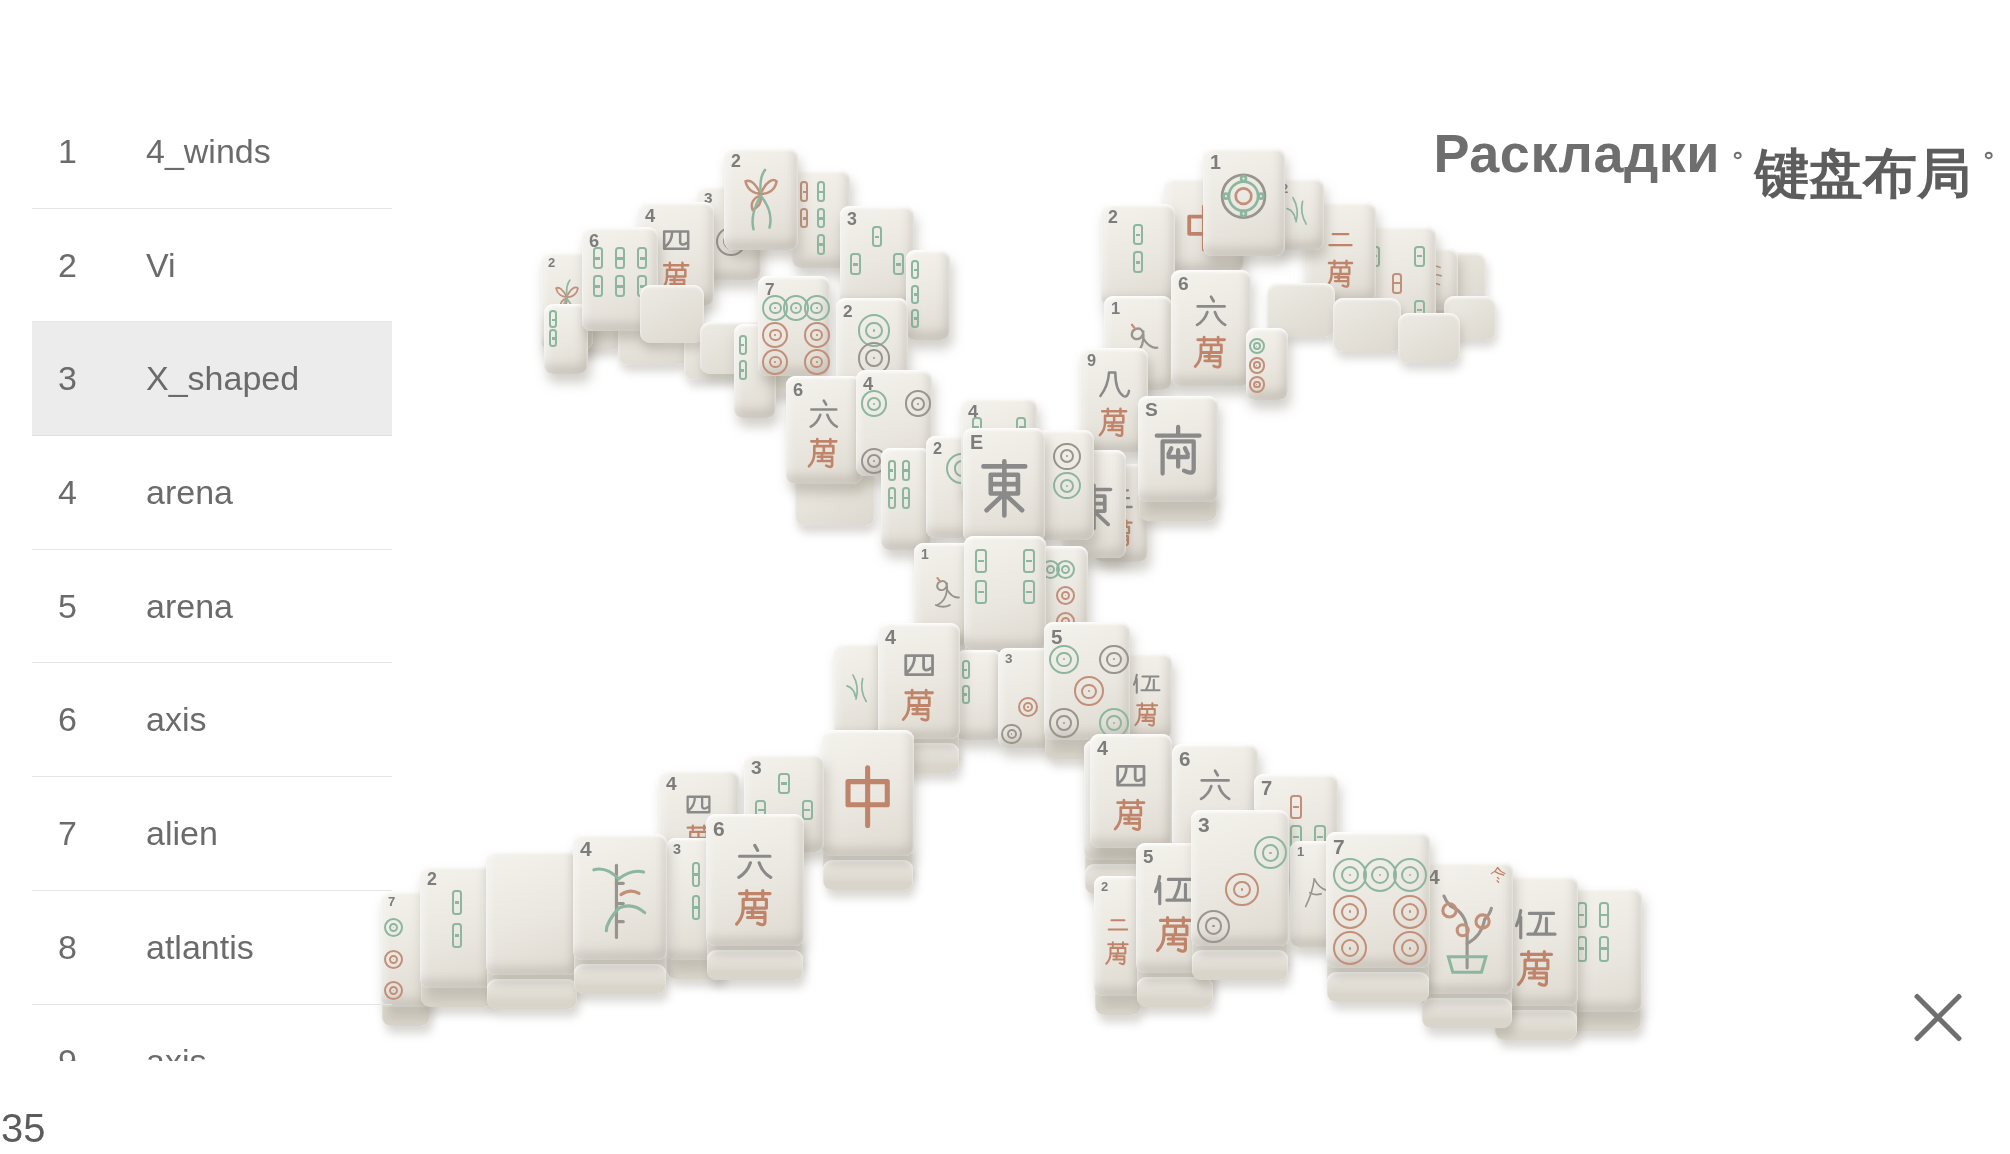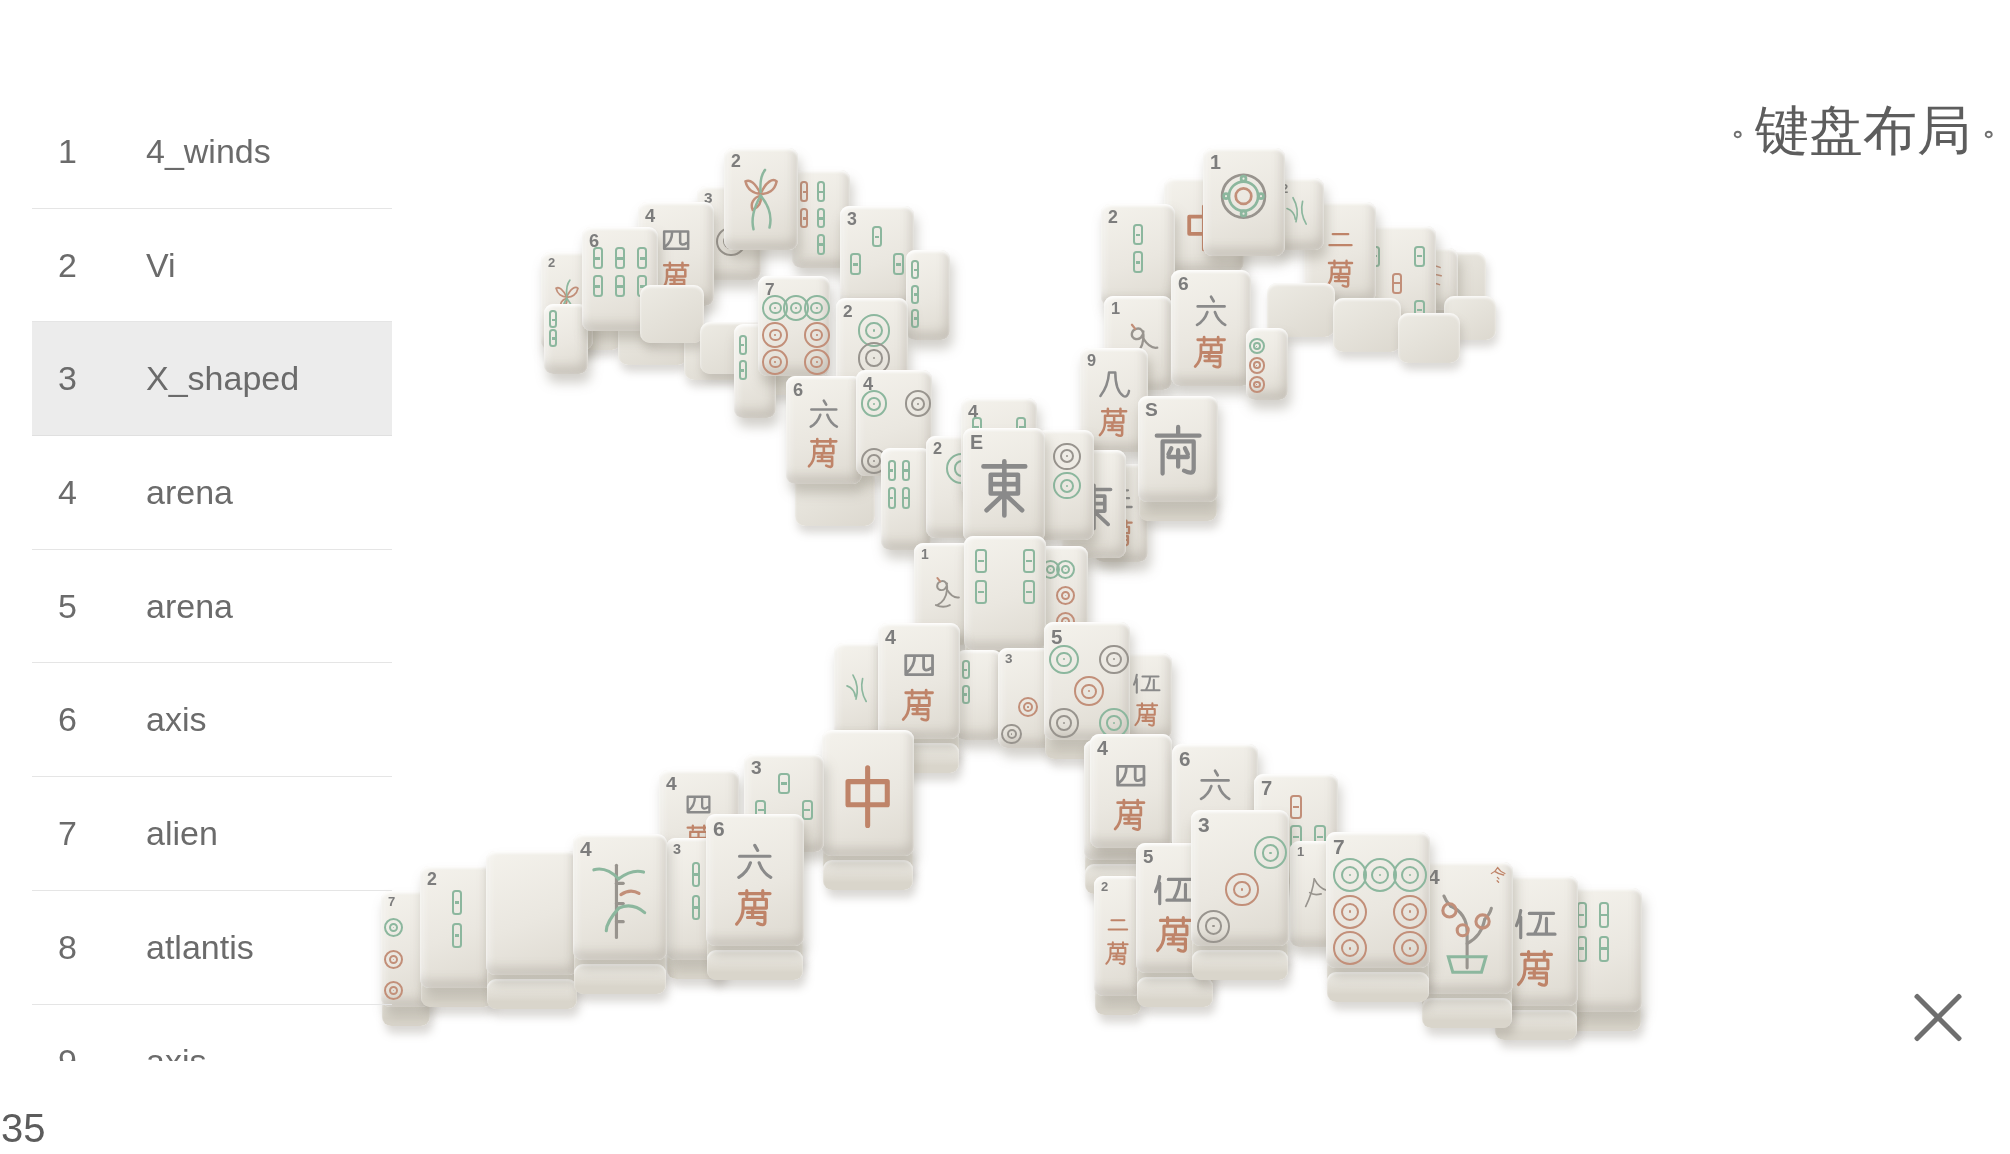--- a/index.html
+++ b/index.html
@@ -1,21 +1,21 @@
 <!DOCTYPE html>
 <html><head>
 <meta charset="utf-8">
 <style>
   html,body{margin:0;padding:0;}
   body{width:2010px;height:1154px;position:relative;overflow:hidden;background:#ffffff;
        font-family:"Liberation Sans","DejaVu Sans",sans-serif;}
   
   .title{position:absolute;top:74px;right:4px;display:flex;align-items:center;color:#6e6e6e;}
   .t-main{font-size:54px;letter-spacing:.5px;}
-  .t-zh{font-size:54px;font-weight:400;color:#5d5d5d;}
+  .t-zh{font-size:54px;font-weight:700;color:#5d5d5d;margin-top:43px;}
   .t-sep{font-size:24px;color:#707070;margin:0 10px;transform:translateY(2px);}
   
   .layout-list{position:absolute;left:32px;top:95px;width:360px;height:966px;overflow:hidden;}
   .lrow{height:113.7px;display:flex;align-items:center;font-size:34px;color:#6b6b6b;
         border-bottom:1px solid #e5e5e5;box-sizing:border-box;cursor:pointer;}
   .lrow:last-child{border-bottom:none;}
   .lrow .num{width:88px;padding-left:26px;flex:none;}
   .lrow.sel{background:#ececec;border-bottom:1px solid #e0e0e0;}
   
   .count{position:absolute;left:1px;top:1106px;font-size:40px;color:#5c5c5c;}
@@ -47,20 +47,21 @@
   .dot{position:absolute;border-radius:50%;border:2.5px solid;}
   .dot .d2{position:absolute;inset:20%;border-radius:50%;border:2px solid;}
   .dot .d3{position:absolute;inset:41%;border-radius:50%;}
   .stick{position:absolute;border:2.5px solid;border-radius:3.5px;box-sizing:border-box;}
   .stick .sline{position:absolute;left:12%;right:12%;top:44%;height:2.5px;}
 </style>
 </head>
 <body>
 
 <h1 class="title">
+  <span class="t-main">Раскладки</span>
   <span class="t-sep">∘</span>
   <span class="t-zh">键盘布局</span>
   <span class="t-sep">∘</span>
 </h1>
 
 <div class="board">
     <div class="slab" style="left: 552px; top: 295px; width: 70px; height: 55px;"></div>
     <div class="slab" style="left: 618px; top: 310px; width: 70px; height: 55px;"></div>
     <div class="slab" style="left: 684px; top: 325px; width: 70px; height: 55px;"></div>
     <div class="slab" style="left: 750px; top: 340px; width: 70px; height: 55px;"></div>

